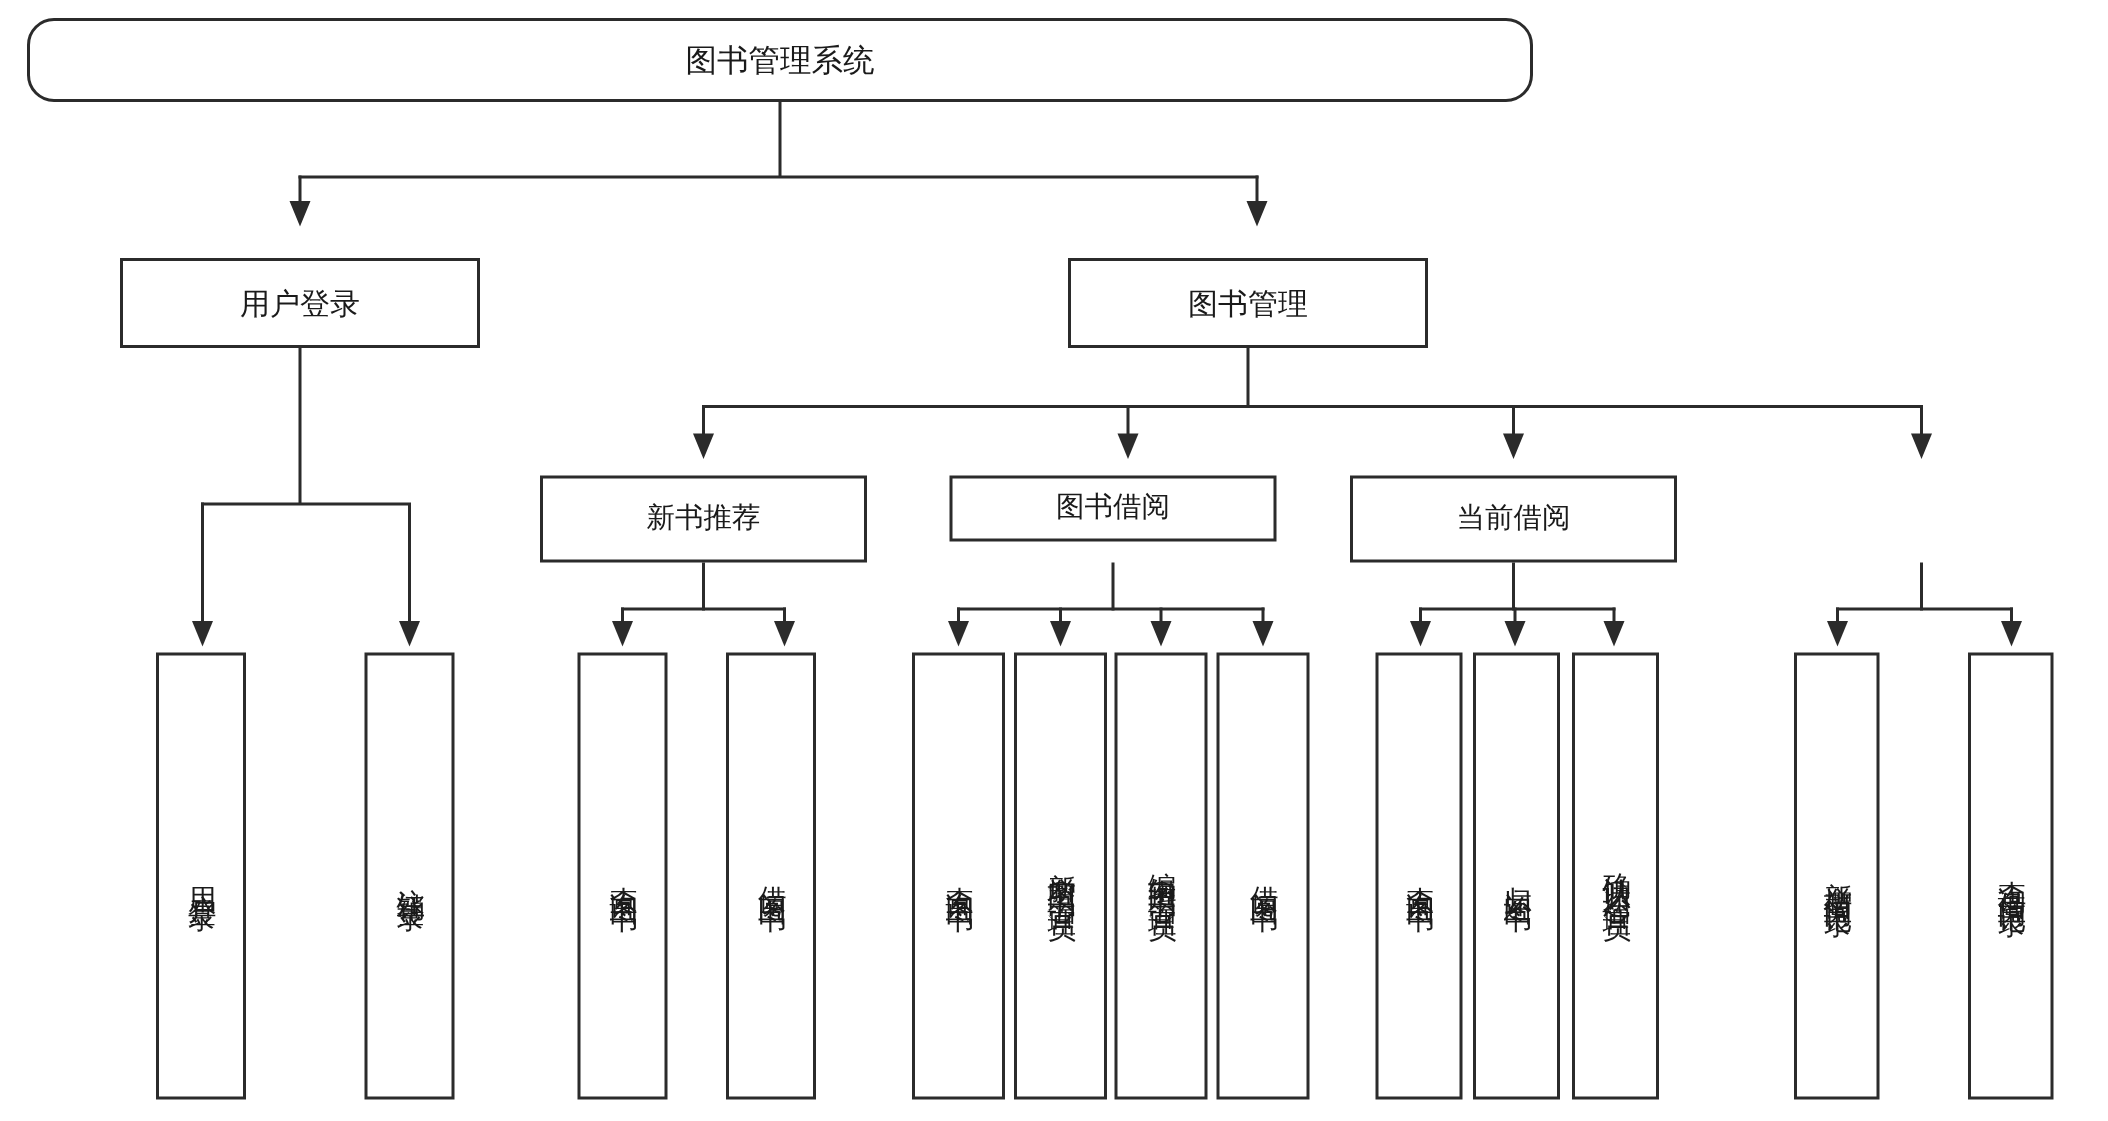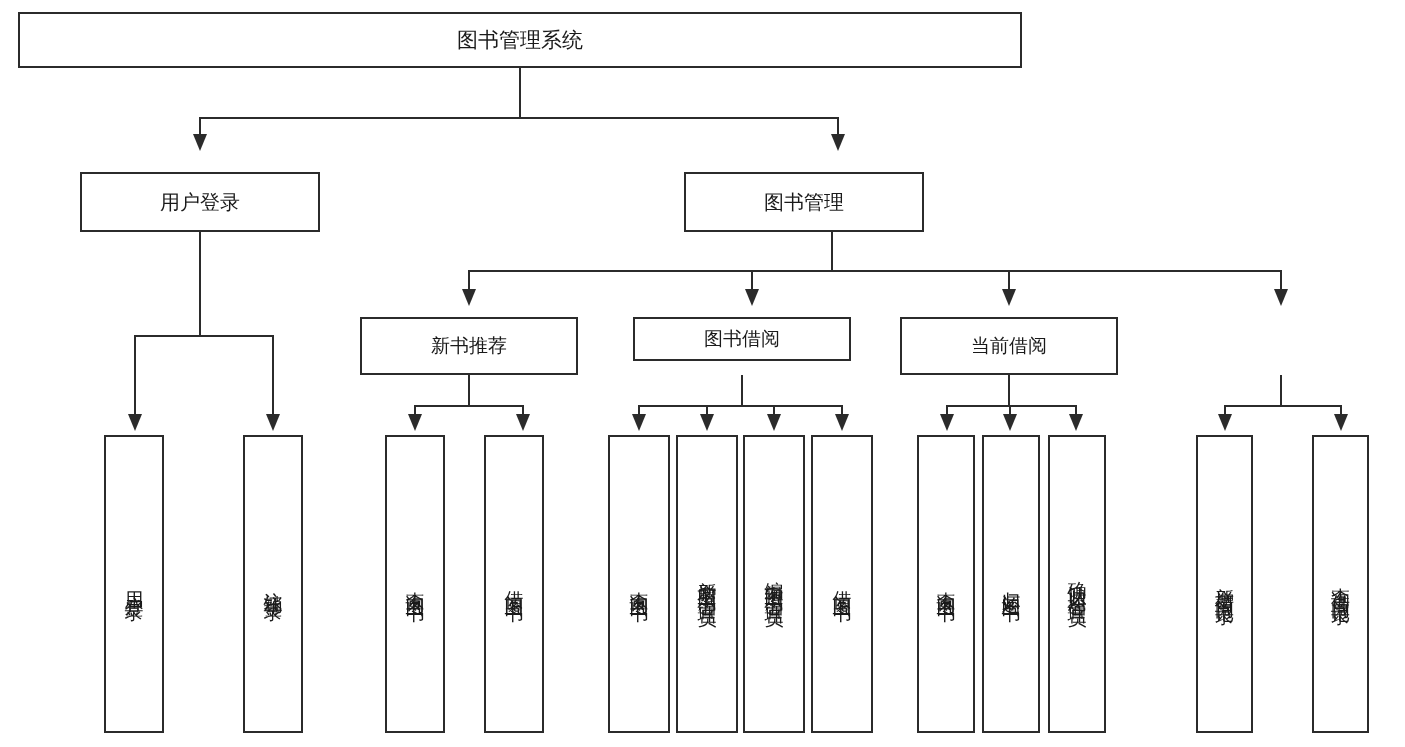--- a/index.html
+++ b/index.html
@@ -21,21 +21,21 @@
     box-sizing:border-box;
     border:2px solid #2b2b2b;
     background:#ffffff;
     display:flex;
     align-items:center;
     justify-content:center;
     color:#1a1a1a;
     line-height:1.25;
     text-align:center;
   }
-  .node.root{font-size:21px;}
+  .node.root{font-size:21px;border-radius:18px;}
   .node.lvl1{font-size:20px;}
   .node.lvl2{font-size:19px;}
 
   
   .node.leaf{
     font-size:19px;
     writing-mode:vertical-rl;
     text-orientation:upright;
     letter-spacing:4px;
     padding:6px 0;
@@ -76,21 +76,21 @@
 
   <div class="ln v" style="left:519px;top:68px;height:50px;"></div>
   <div class="ln h" style="left:199px;top:117px;width:640px;"></div>
   <div class="ln v" style="left:199px;top:117px;height:20px;"></div>
   <div class="ln v" style="left:837px;top:117px;height:20px;"></div>
   <div class="arrow" style="left:193px;top:134px;"></div>
   <div class="arrow" style="left:831px;top:134px;"></div>
 
   <div class="node lvl1" style="left:80px;top:172px;width:240px;height:60px;">用户登录</div>
 
-  <div class="node lvl1" style="left:684px;top:172px;width:240px;height:60px;">图书管理</div>
+  <div class="node lvl1" style="left:712px;top:172px;width:240px;height:60px;">图书管理</div>
 
   <div class="ln v" style="left:199px;top:232px;height:104px;"></div>
   <div class="ln h" style="left:134px;top:335px;width:138px;"></div>
   <div class="ln v" style="left:134px;top:335px;height:82px;"></div>
   <div class="ln v" style="left:272px;top:335px;height:82px;"></div>
   <div class="arrow" style="left:128px;top:414px;"></div>
   <div class="arrow" style="left:266px;top:414px;"></div>
 
   <div class="node leaf" style="left:104px;top:435px;width:60px;height:298px;">用户登录</div>
   <div class="node leaf" style="left:243px;top:435px;width:60px;height:298px;">注销登录</div>

